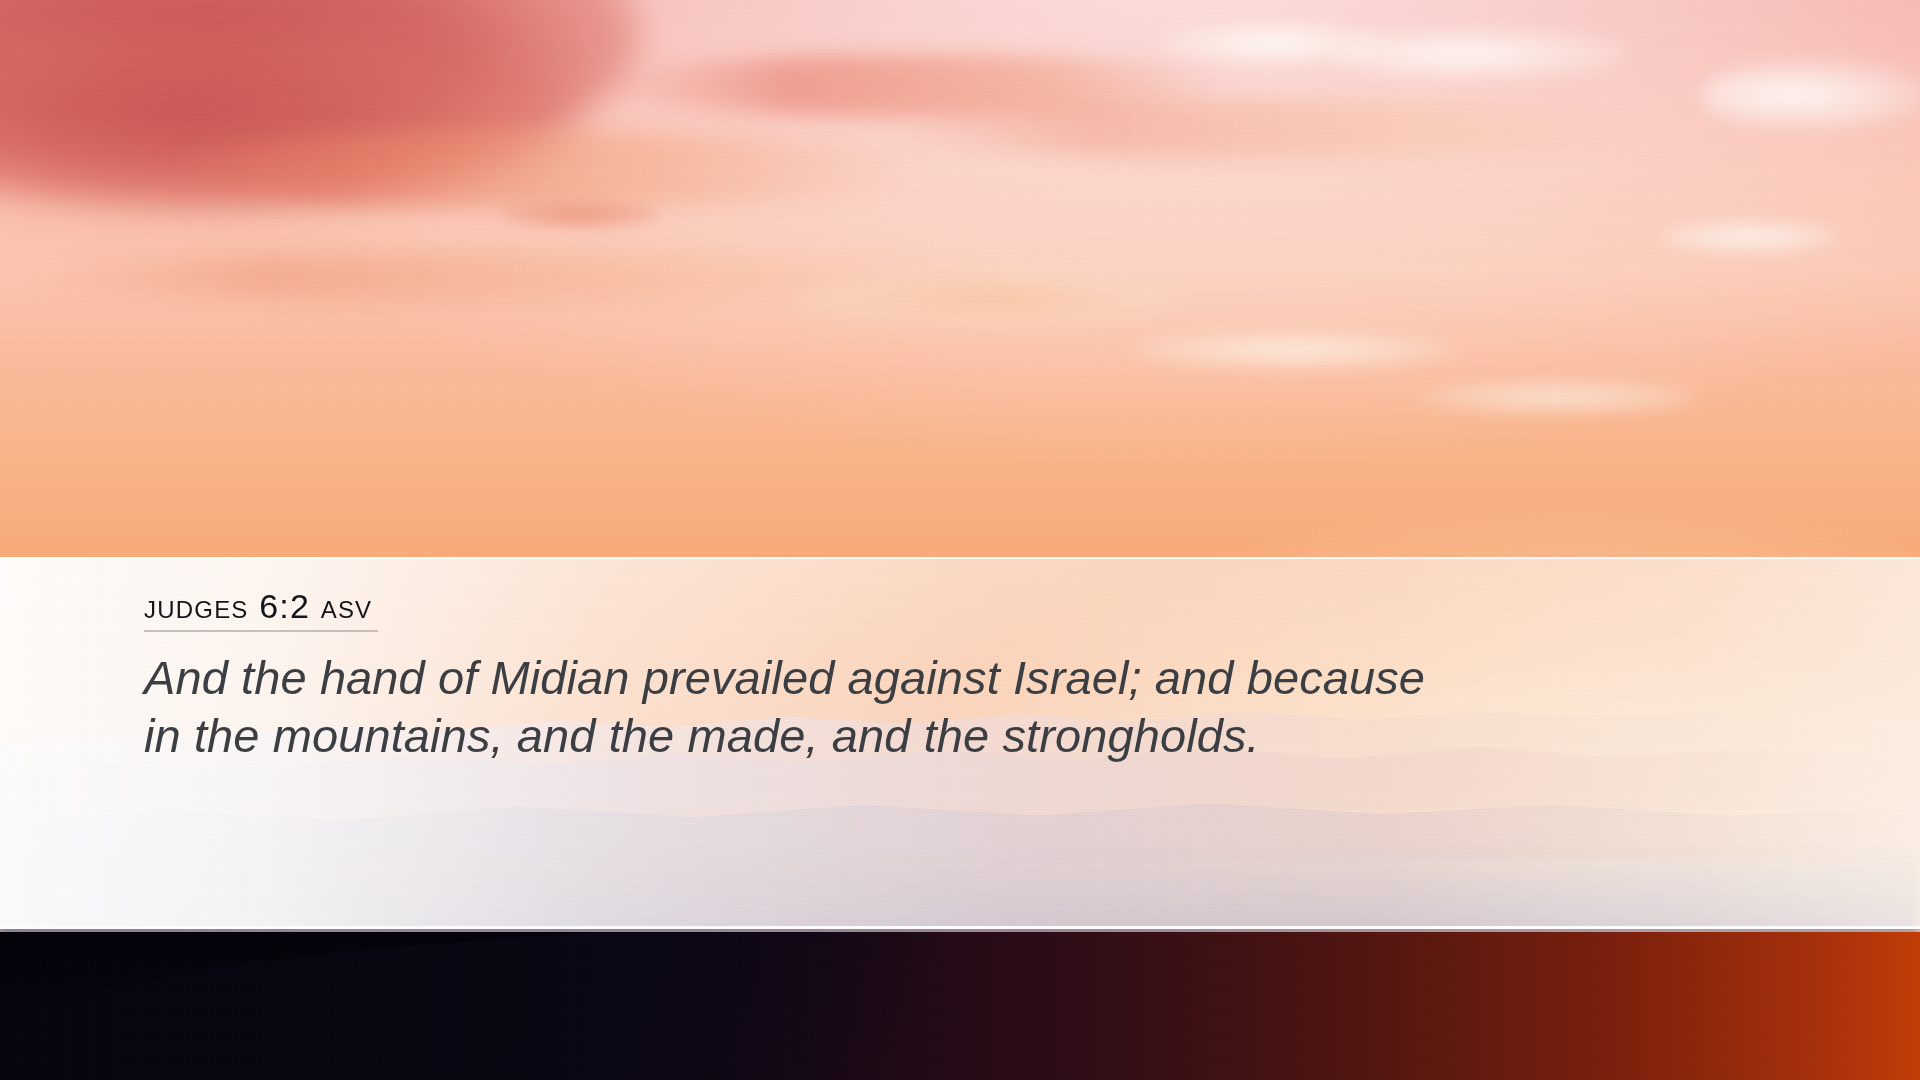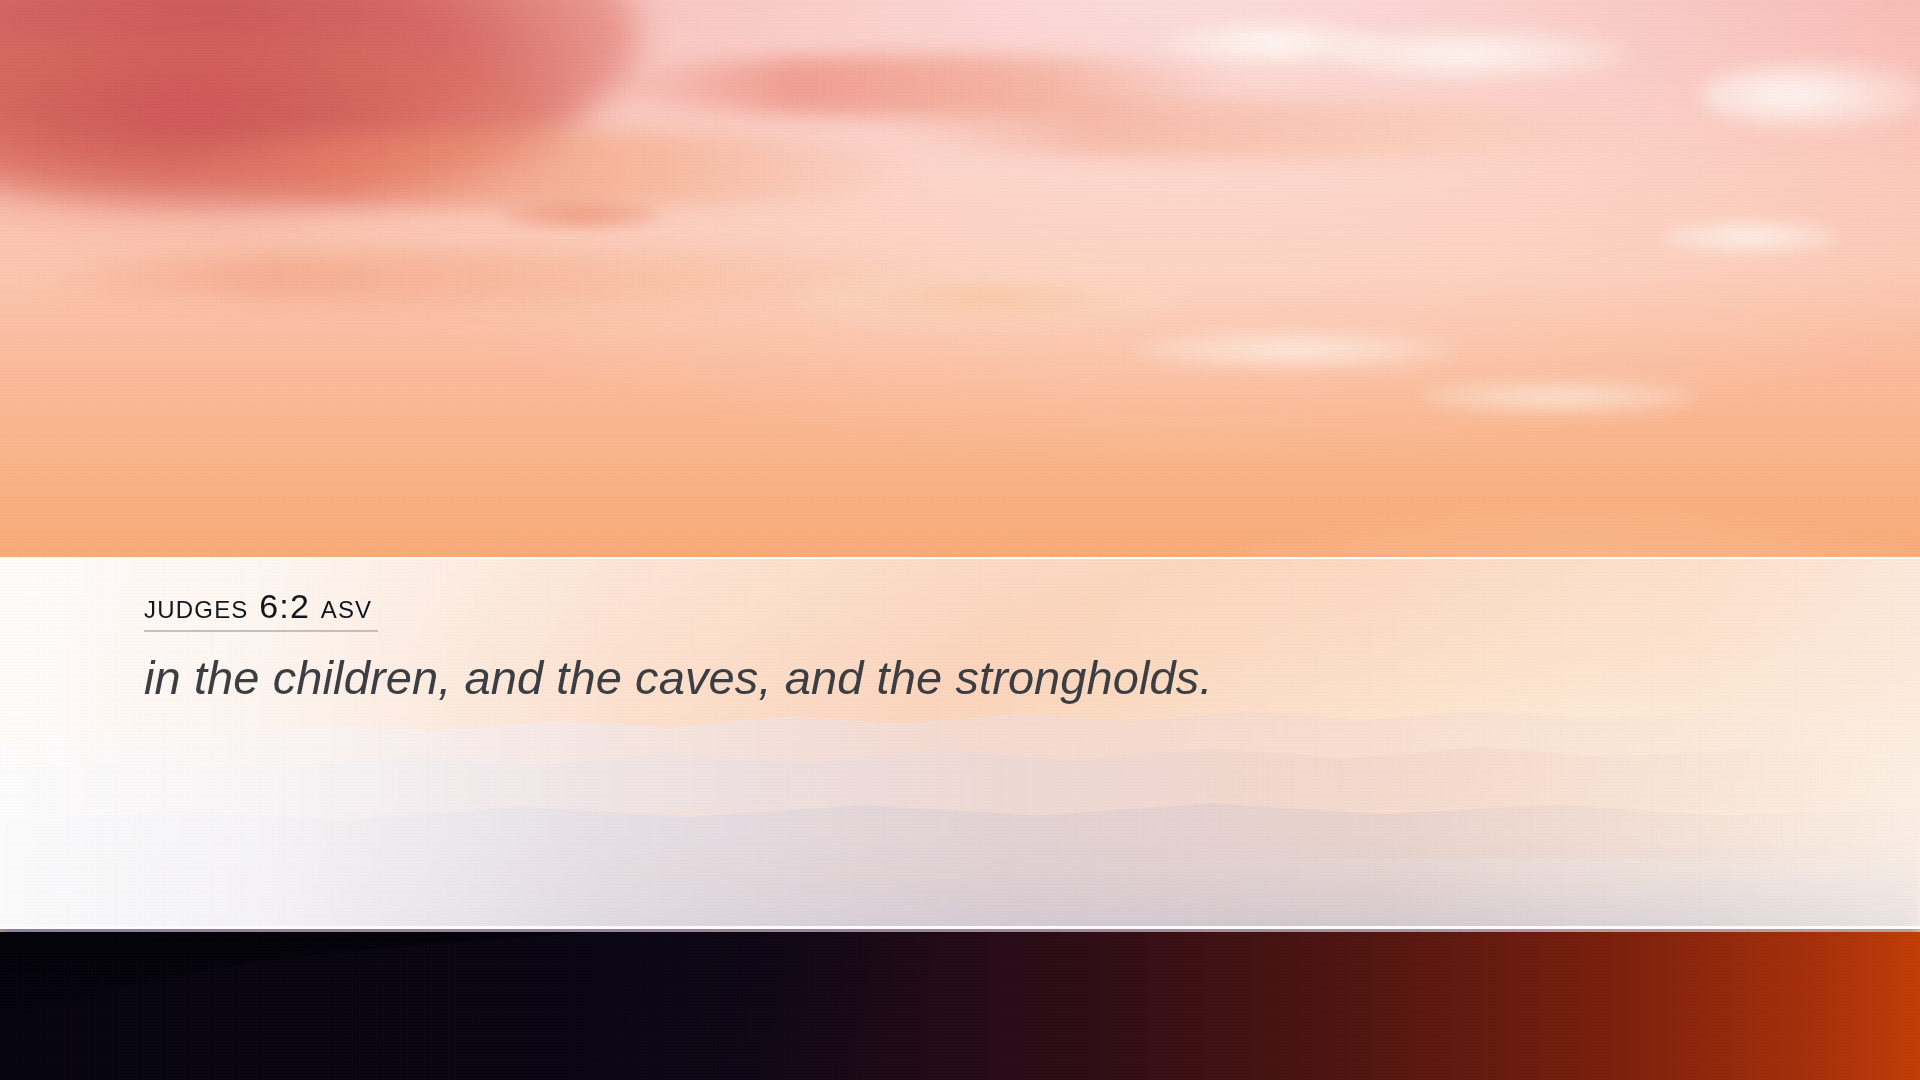--- a/index.html
+++ b/index.html
@@ -296,21 +296,22 @@
   <div class="ridge ridge-mid"></div>
   <div class="ridge ridge-near"></div>
   <div class="ridge haze-bottom"></div>
 
   <div class="panel">
     <div class="panel-inner">
 
       <div class="verse-ref">Judges 6:2 ASV</div>
 
       <div class="verse-body">
-        <span class="vline">in the children, and the caves, and the strongholds.</span>
+        <span class="vline">And the hand of Midian prevailed against Israel; and because</span>
+        <span class="vline">in the mountains, and the made, and the strongholds.</span>
       </div>
 
     </div>
   </div>
 
   <div class="foreground">
     <div class="fg-ridge"></div>
   </div>
 
   <div class="grain"></div>

